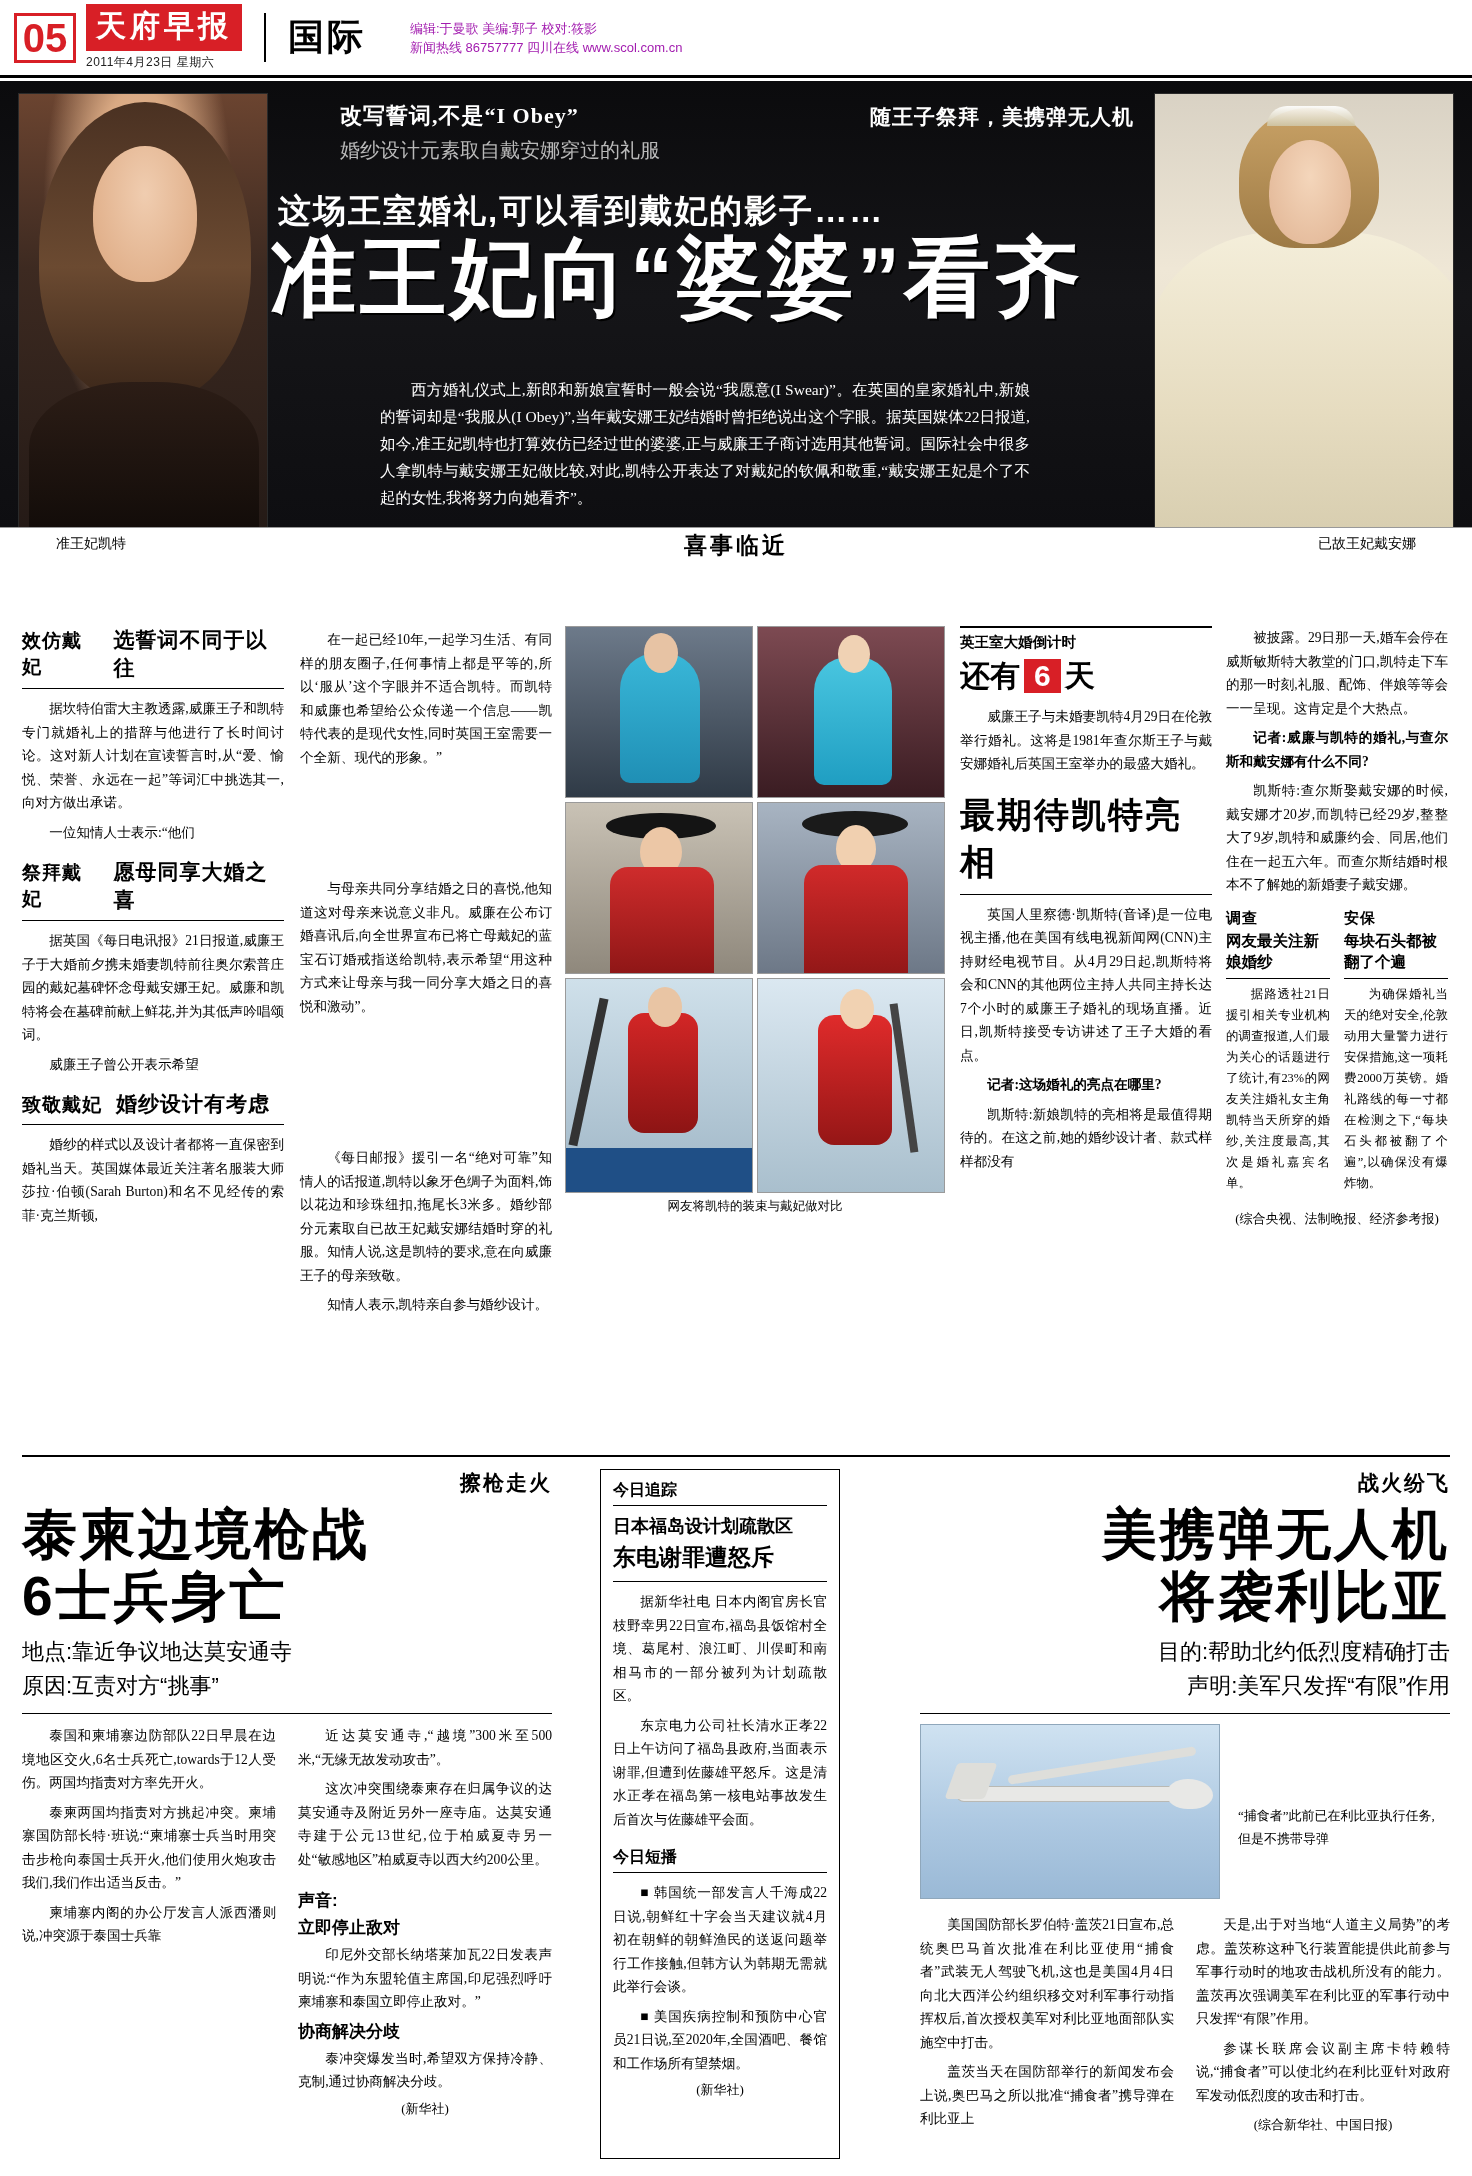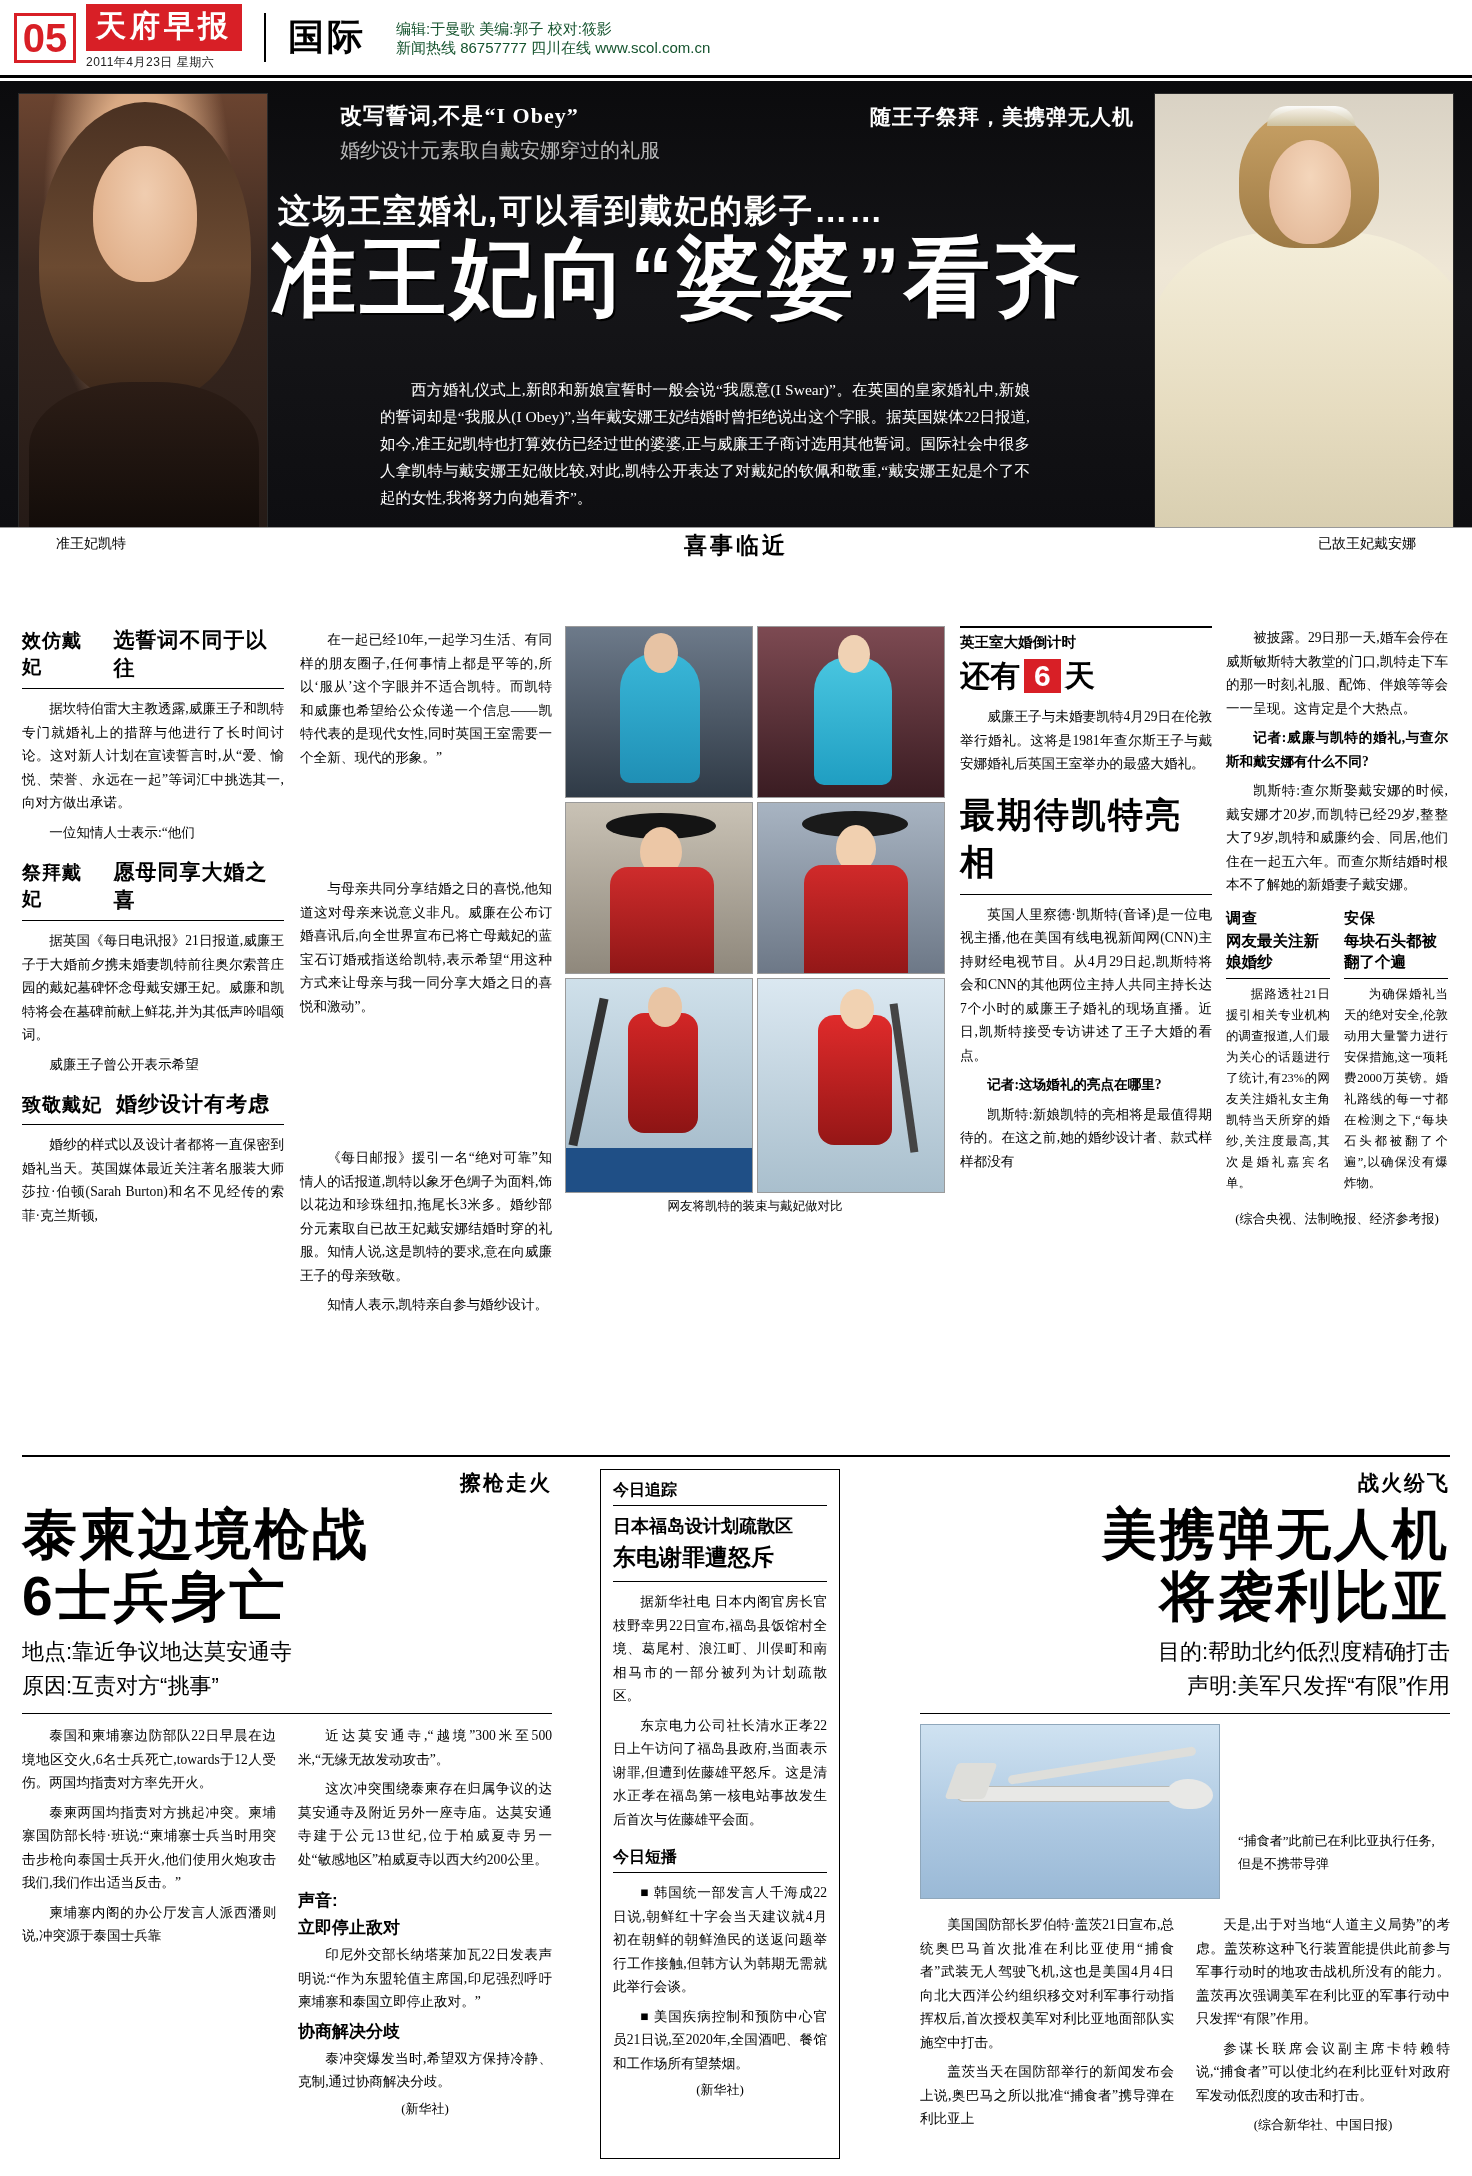--- a/index.html
+++ b/index.html
@@ -36,21 +36,21 @@
   .nameplate .date {
     font-size: 12px; color: #222; margin-top: 3px; letter-spacing: 0.5px;
     font-family: "Liberation Sans", sans-serif;
   }
   .section-name {
     margin-left: 22px; padding-left: 22px; border-left: 2px solid #000;
     font-size: 36px; font-weight: bold; letter-spacing: 3px;
     font-family: "Liberation Sans", sans-serif;
   }
   .masthead-meta {
-    margin-left: 30px; font-size: 15px; line-height: 19px; color: #14532d;
+    margin-left: 44px; font-size: 13px; line-height: 19px; color: #a21caf;
     font-family: "Liberation Sans", sans-serif;
   }
 
   
   .hero {
     position: absolute; left: 0; top: 81px; width: 1472px; height: 480px;
     background: linear-gradient(180deg,#0b0b0d 0%, #151518 45%, #0d0d10 100%);
     color: #fff; overflow: hidden;
   }
   .hero-photo-left {
@@ -433,21 +433,21 @@
       <div class="src" style="margin-top:6px;">(新华社)</div>
     </div>
 
     <div style="position:absolute;left:920px;top:14px;width:530px;">
       <div class="kicker-r">战火纷飞</div>
       <div class="huge" style="margin-top:6px;text-align:right;">美携弹无人机</div>
       <div class="huge" style="text-align:right;">将袭利比亚</div>
       <div class="sub-line" style="margin-top:8px;text-align:right;">目的:帮助北约低烈度精确打击</div>
       <div class="sub-line" style="text-align:right;">声明:美军只发挥“有限”作用</div>
       <hr class="rule" style="margin:10px 0 10px 0;">
-      <div style="display:flex;gap:18px;align-items:center;">
+      <div style="display:flex;gap:18px;align-items:flex-start;">
         <div class="drone-photo" style="width:300px;height:175px;">
           <div class="drone-wing"></div>
           <div class="drone"></div>
           <div class="drone-nose"></div>
           <div class="drone-tail"></div>
         </div>
         <div style="width:200px;font-size:13px;line-height:23px;padding-top:80px;">“捕食者”此前已在利比亚执行任务,但是不携带导弹</div>
       </div>
       <div style="display:flex;gap:22px;margin-top:14px;">
         <div class="body-col" style="width:254px;">

